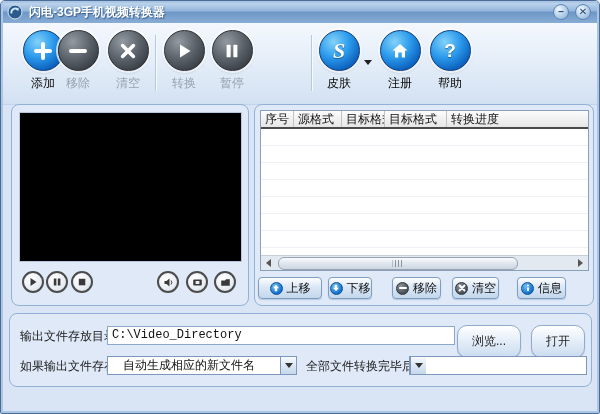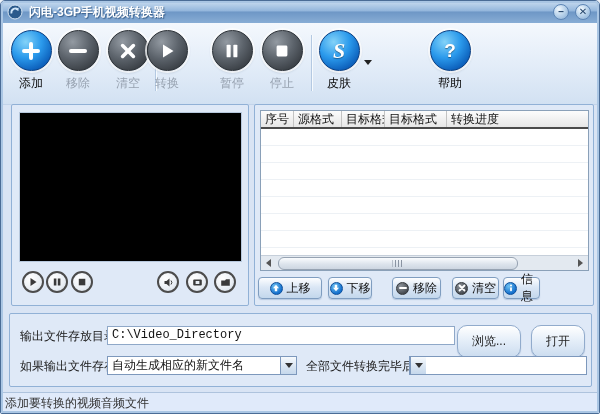--- a/index.html
+++ b/index.html
@@ -33,21 +33,21 @@
   .tb-label{display:block;font-size:12px;margin-top:4px;color:#0a0a0a;}
   .tb-item.disabled .tb-label{color:#97a2b0;}
   .tb-glyph{color:#fff;font-weight:bold;font-size:22px;font-style:italic;line-height:1;
             font-family:"Liberation Serif","DejaVu Serif",serif;text-shadow:0 1px 1px rgba(0,0,0,.4);}
   .tb-glyph.q{font-style:normal;font-size:19px;font-family:"Liberation Sans",sans-serif;}
   .tb-divider{position:absolute;top:12px;width:1px;height:56px;background:#b4c9e2;border-right:1px solid #f6fafd;}
   .skin-arrow{position:absolute;left:363px;top:37px;width:0;height:0;
               border-left:4px solid transparent;border-right:4px solid transparent;border-top:5px solid #222;}
 
   
-  .panel{position:absolute;background:#dfe9f7;border:1px solid #91b1d6;border-radius:2px;box-sizing:border-box;}
+  .panel{position:absolute;background:#dfe9f7;border:1px solid #91b1d6;border-radius:8px;box-sizing:border-box;}
   .preview-panel{left:10px;top:103px;width:238px;height:202px;}
   .video-screen{position:absolute;left:7px;top:7px;width:221px;height:148px;background:#000;border:1px solid #b7c8dd;}
   .pbtn{position:absolute;top:166px;width:22px;height:22px;border-radius:50%;background:radial-gradient(circle at 35% 30%,#ffffff,#e9eef4 60%,#cfd8e2);
         border:2px solid #4c4c4c;box-sizing:border-box;display:flex;align-items:center;justify-content:center;cursor:default;}
 
   .queue-panel{left:253px;top:103px;width:340px;height:202px;}
   .filetable{position:absolute;left:5px;top:5px;width:329px;height:161px;background:#fff;border:1px solid #8aa0b8;box-sizing:border-box;}
   .thead{display:flex;height:18px;background:linear-gradient(180deg,#fcfcfc,#e6e6e6);border-bottom:2px solid #4a4a4a;box-sizing:border-box;}
   .th{font-size:12px;color:#111;line-height:17px;padding-left:4px;border-right:1px solid #c3c3c3;box-sizing:border-box;
       white-space:nowrap;overflow:hidden;}
@@ -71,21 +71,21 @@
   
   .output-panel{left:8px;top:312px;width:583px;height:74px;}
   .olabel{position:absolute;font-size:12px;color:#1a1a1a;line-height:20px;white-space:nowrap;}
   .dir-input{position:absolute;left:97px;top:12px;width:348px;height:19px;background:#fff;border:1px solid #8fa8c8;
              box-sizing:border-box;font-family:"Liberation Mono","DejaVu Sans Mono",monospace;font-size:12px;color:#111;
              padding:0 0 0 4px;line-height:17px;}
   .pillbtn{position:absolute;top:11px;height:33px;border-radius:10px;border:1px solid #91abcc;box-sizing:border-box;
            background:linear-gradient(180deg,#ffffff,#e3edf8 50%,#cbdcef);font-size:12px;color:#222;
            display:flex;align-items:center;justify-content:center;cursor:default;box-shadow:0 1px 1px rgba(120,150,190,.5);}
   .dropdown{position:absolute;top:42px;height:19px;background:#fff;border:1px solid #7d98bc;box-sizing:border-box;display:flex;}
-  .dd-value{flex:1;font-size:12px;color:#111;line-height:17px;padding-left:4px;white-space:nowrap;overflow:hidden;}
+  .dd-value{flex:1;font-size:12px;color:#111;line-height:17px;padding-left:15px;white-space:nowrap;overflow:hidden;}
   .dd-btn{width:16px;height:100%;border-left:1px solid #7d98bc;background:linear-gradient(180deg,#f7fafd,#d9e5f2 55%,#c6d8ec);
           display:flex;align-items:center;justify-content:center;box-sizing:border-box;}
   .dd-tri{width:0;height:0;border-left:4px solid transparent;border-right:4px solid transparent;border-top:5px solid #333;}
 
   
   .statusbar{position:absolute;left:0;bottom:0;width:100%;height:21px;background:#e0eafa;
              border-top:1px solid #aec3dd;font-size:12px;color:#333;line-height:20px;padding-left:4px;box-sizing:border-box;}
 </style>
 </head>
 <body>
@@ -100,21 +100,21 @@
         <path d="M4.5 9.5 A4 4 0 0 1 11 5.5" stroke="#cfe4f7" stroke-width="1.8" fill="none"></path>
         <path d="M11.5 3.5 L11.5 7 L8.2 5.6 Z" fill="#cfe4f7"></path>
       </svg>
     </span>
     <span class="title-text">闪电-3GP手机视频转换器</span>
     <span class="winbtn min">–</span>
     <span class="winbtn close">✕</span>
   </div>
 
   <div class="toolbar">
-    <div class="tb-item enabled" style="left:6px">
+    <div class="tb-item enabled" style="left:18px">
       <div class="tb-circle blue">
         <svg width="20" height="20" viewBox="0 0 20 20">
             <path d="M10 3v14M3 10h14" stroke="#fff" stroke-width="4" stroke-linecap="round"></path>
           </svg>
       </div>
       <span class="tb-label">添加</span>
     </div>
     <div class="tb-item disabled" style="left:53px">
       <div class="tb-circle gray">
         <svg width="20" height="20" viewBox="0 0 20 20">
@@ -125,53 +125,53 @@
     </div>
     <div class="tb-item disabled" style="left:103px">
       <div class="tb-circle gray">
         <svg width="18" height="18" viewBox="0 0 20 20">
             <path d="M4 4l12 12M16 4L4 16" stroke="#fff" stroke-width="4" stroke-linecap="round"></path>
           </svg>
       </div>
       <span class="tb-label">清空</span>
     </div>
     <div class="tb-divider" style="left:154px"></div>
-    <div class="tb-item disabled" style="left:142px">
+    <div class="tb-item disabled" style="left:159px">
       <div class="tb-circle gray">
         <svg width="20" height="20" viewBox="0 0 20 20">
             <path d="M6 3.5 L16.5 10 L6 16.5 Z" fill="#fff"></path>
           </svg>
       </div>
       <span class="tb-label">转换</span>
     </div>
     <div class="tb-item disabled" style="left:207px">
       <div class="tb-circle gray">
         <svg width="18" height="18" viewBox="0 0 20 20">
             <rect x="4" y="3" width="4.5" height="14" rx="1" fill="#fff"></rect>
             <rect x="11.5" y="3" width="4.5" height="14" rx="1" fill="#fff"></rect>
           </svg>
       </div>
       <span class="tb-label">暂停</span>
     </div>
-    <div class="tb-item disabled" style="left:257px">
-      <div class="tb-circle gray">
-        <svg width="18" height="18" viewBox="0 0 20 20">
-            <rect x="4" y="4" width="12" height="12" rx="1.5" fill="#fff"></rect>
-          </svg>
-      </div>
-      <span class="tb-label">停止</span>
-    </div>
     <div class="tb-divider" style="left:310px"></div>
     <div class="tb-item enabled" style="left:314px">
       <div class="tb-circle blue">
         <span class="tb-glyph">S</span>
       </div>
       <span class="tb-label">皮肤</span>
     </div>
     <div class="skin-arrow"></div>
+    <div class="tb-item enabled" style="left:375px">
+      <div class="tb-circle blue">
+        <svg width="20" height="20" viewBox="0 0 20 20">
+            <path d="M10 3 L17.5 9.5 H15 V16.5 H11.8 V11.5 H8.2 V16.5 H5 V9.5 H2.5 Z" fill="#fff"></path>
+          </svg>
+      </div>
+      <span class="tb-label">注册</span>
+    </div>
     <div class="tb-item enabled" style="left:425px">
       <div class="tb-circle blue">
         <span class="tb-glyph q">?</span>
       </div>
       <span class="tb-label">帮助</span>
     </div>
   </div>
 
   <div class="panel preview-panel">
     <div class="video-screen"></div>
@@ -257,21 +257,21 @@
         <span>移除</span>
     </div>
     <div class="lbtn" style="left:197px;width:47px">
       <span class="mini-dot gray">
         <svg width="8" height="8" viewBox="0 0 8 8">
             <path d="M1.5 1.5l5 5M6.5 1.5l-5 5" stroke="#fff" stroke-width="1.8" stroke-linecap="round"></path>
           </svg>
       </span>
         <span>清空</span>
     </div>
-    <div class="lbtn" style="left:248px;width:37px">
+    <div class="lbtn" style="left:262px;width:49px">
       <span class="mini-dot blue">
         <svg width="8" height="8" viewBox="0 0 8 8">
             <circle cx="4" cy="1.6" r="1" fill="#fff"></circle>
             <rect x="3.1" y="3.2" width="1.8" height="4" rx="0.8" fill="#fff"></rect>
           </svg>
       </span>
         <span>信息</span>
     </div>
   </div>
 
@@ -289,14 +289,13 @@
         </span>
     </div>
     <span class="olabel" style="left:296px;top:42px">全部文件转换完毕后:</span>
     <div class="dropdown" style="left:399px;width:178px">
       <span class="dd-btn">
           <span class="dd-tri"></span>
         </span>
     </div>
   </div>
 
-  <div class="statusbar">添加要转换的视频音频文件</div>
 </div>
 
 </body></html>

